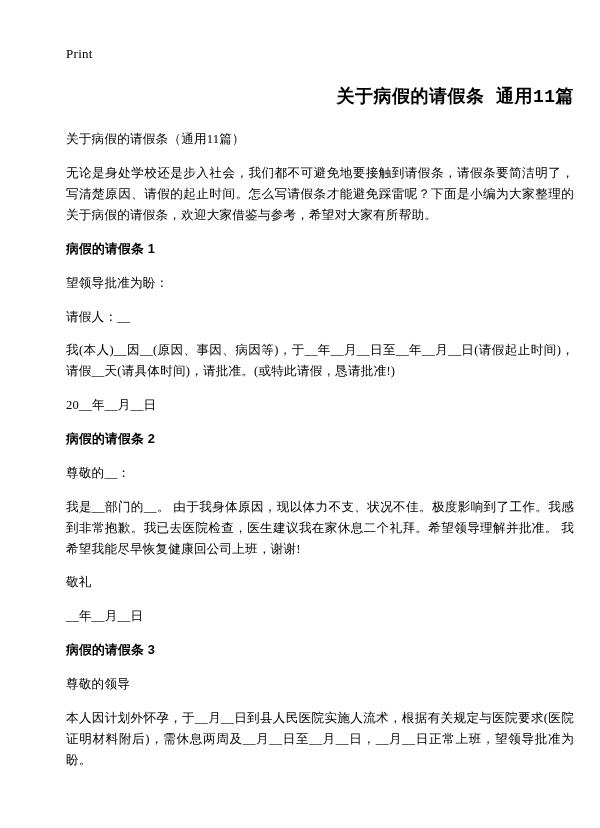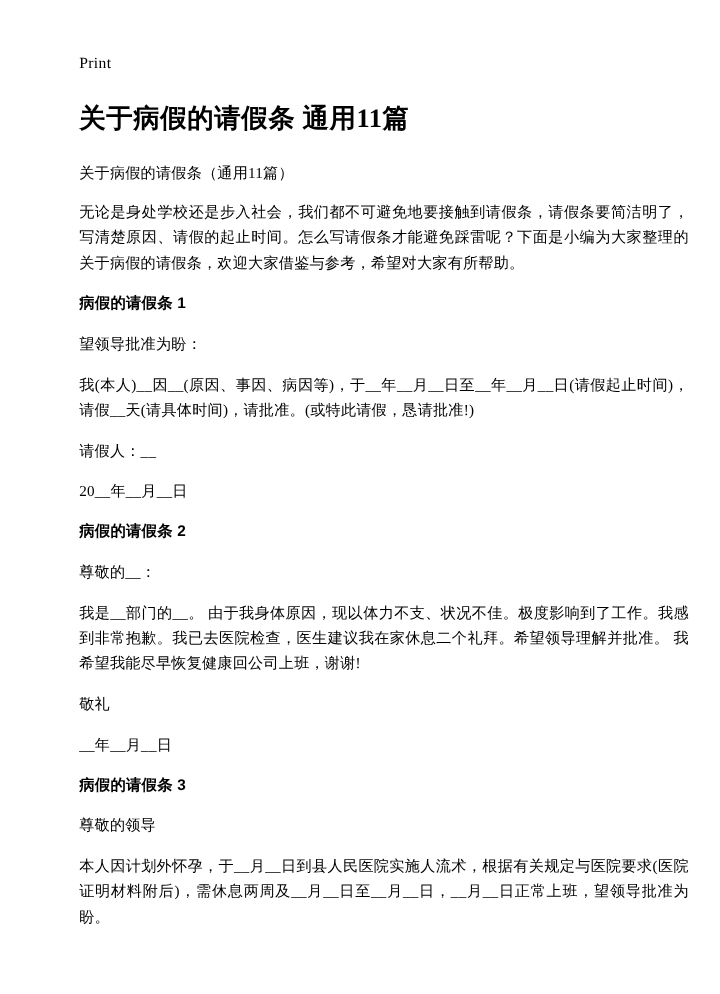--- a/index.html
+++ b/index.html
@@ -26,24 +26,24 @@
   .print-link {
     font-family: "Liberation Serif", "DejaVu Serif", serif;
     font-size: 13px;
     color: #000;
     text-decoration: none;
     letter-spacing: 0.3px;
     display: inline-block;
     margin-bottom: 14px;
   }
   .doc-title {
-    text-align: left;
-    font-family: Liberation Serif, serif;
+    text-align: right;
+    font-family: Liberation Mono, monospace;
     font-weight: bold;
-    font-size: 22px;
+    font-size: 18px;
     letter-spacing: 0.5px;
     margin: 10px 0 20px 0;
     line-height: 1.3;
   }
   .body-area {
     font-size: 12.6px;
     line-height: 1.62;
   }
   p.para {
     margin: 0 0 13px 0;
@@ -68,22 +68,22 @@
 
   <a href="#" class="print-link">Print</a>
 
   <h1 class="doc-title">关于病假的请假条  通用11篇</h1>
 
   <div class="body-area">
       <p class="para">关于病假的请假条（通用11篇）</p>
       <p class="para">无论是身处学校还是步入社会，我们都不可避免地要接触到请假条，请假条要简洁明了，写清楚原因、请假的起止时间。怎么写请假条才能避免踩雷呢？下面是小编为大家整理的关于病假的请假条，欢迎大家借鉴与参考，希望对大家有所帮助。</p>
       <p class="heading">病假的请假条 1</p>
       <p class="para">望领导批准为盼：</p>
+      <p class="para">请假人：__</p>
       <p class="para">我(本人)__因__(原因、事因、病因等)，于__年__月__日至__年__月__日(请假起止时间)，请假__天(请具体时间)，请批准。(或特此请假，恳请批准!)</p>
-      <p class="para">请假人：__</p>
       <p class="para">20__年__月__日</p>
       <p class="heading">病假的请假条 2</p>
       <p class="para">尊敬的__：</p>
       <p class="para">我是__部门的__。 由于我身体原因，现以体力不支、状况不佳。极度影响到了工作。我感到非常抱歉。我已去医院检查，医生建议我在家休息二个礼拜。希望领导理解并批准。 我希望我能尽早恢复健康回公司上班，谢谢!</p>
       <p class="para">敬礼</p>
       <p class="para">__年__月__日</p>
       <p class="heading">病假的请假条 3</p>
       <p class="para">尊敬的领导</p>
       <p class="para">本人因计划外怀孕，于__月__日到县人民医院实施人流术，根据有关规定与医院要求(医院证明材料附后)，需休息两周及__月__日至__月__日，__月__日正常上班，望领导批准为盼。</p>
     </div>

